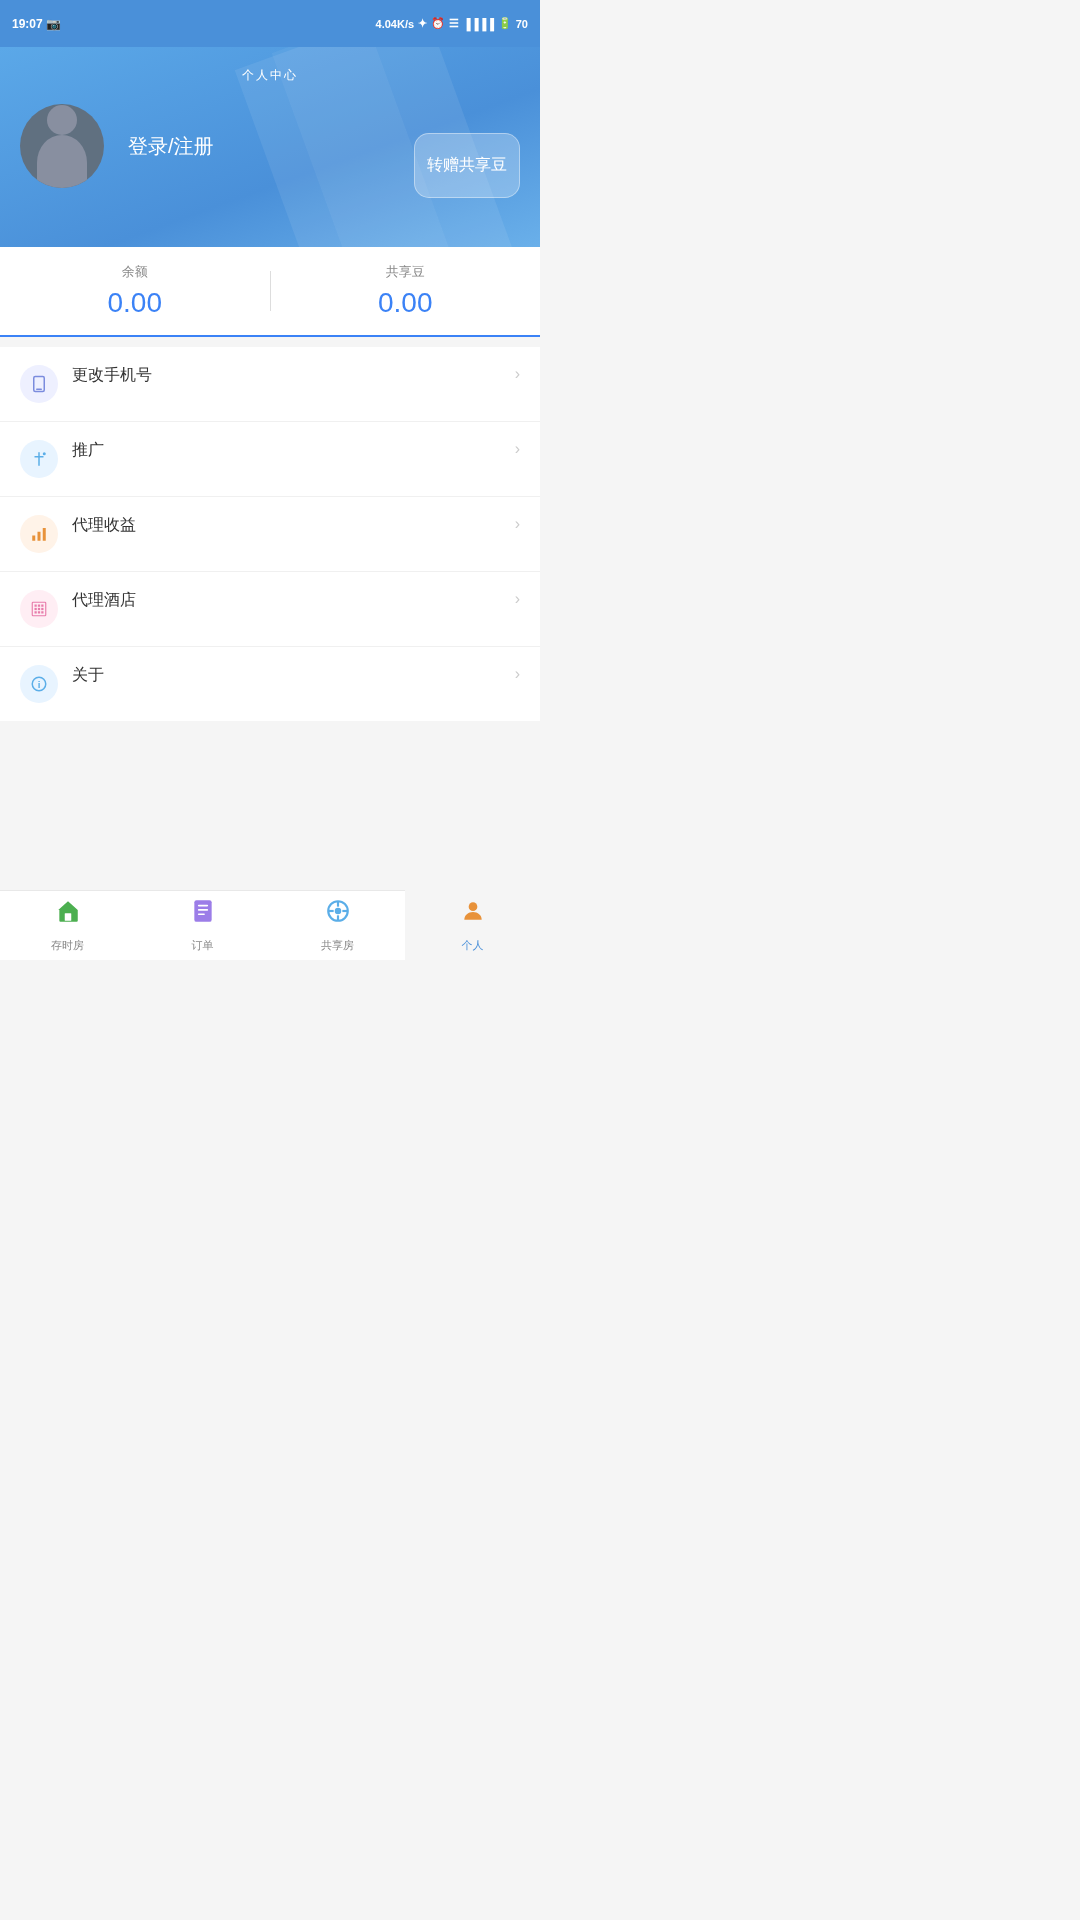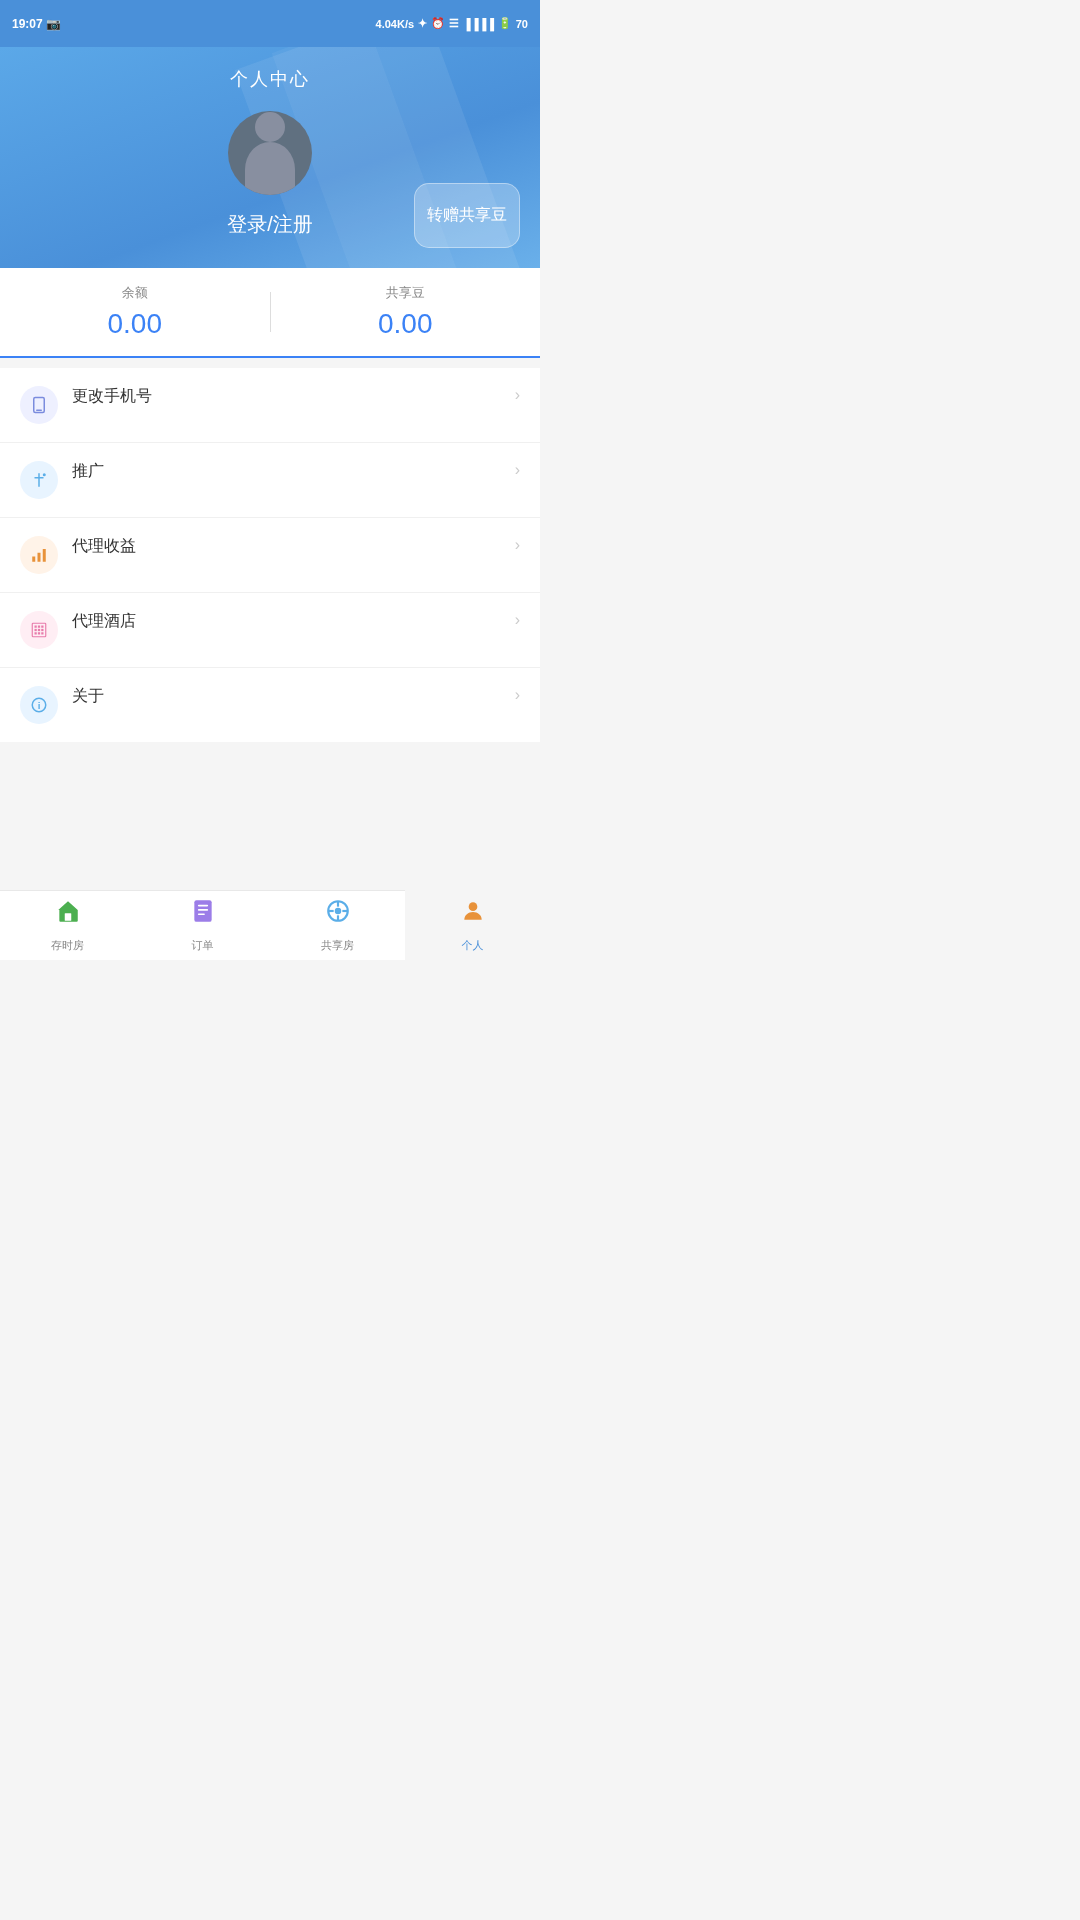--- a/index.html
+++ b/index.html
@@ -31,21 +31,21 @@
     
     .header {
       background: linear-gradient(160deg, #5ba8e8 0%, #4a90d9 60%, #6ab0ea 100%);
       padding: 20px 20px 30px 20px;
       position: relative;
       min-height: 200px;
     }
     .header-title {
       text-align: center;
       color: white;
-      font-size: 18px;
+      font-size: 12px;
       font-weight: 400;
       margin-bottom: 20px;
       letter-spacing: 2px;
     }
 
     
     .header-deco {
       position: absolute;
       top: 0; right: 0; bottom: 0; left: 0;
       overflow: hidden;
@@ -68,23 +68,22 @@
       right: 120px;
       width: 100px;
       height: 300px;
       background: rgba(255,255,255,0.05);
       transform: rotate(-20deg);
     }
 
     .profile-row {
       display: flex;
       align-items: center;
-      gap: 16px;
+      gap: 24px;
       position: relative;
-      flex-direction: column;
     }
     .avatar-circle {
       width: 84px;
       height: 84px;
       border-radius: 50%;
       background: #607080;
       display: flex;
       align-items: flex-end;
       justify-content: center;
       overflow: hidden;

